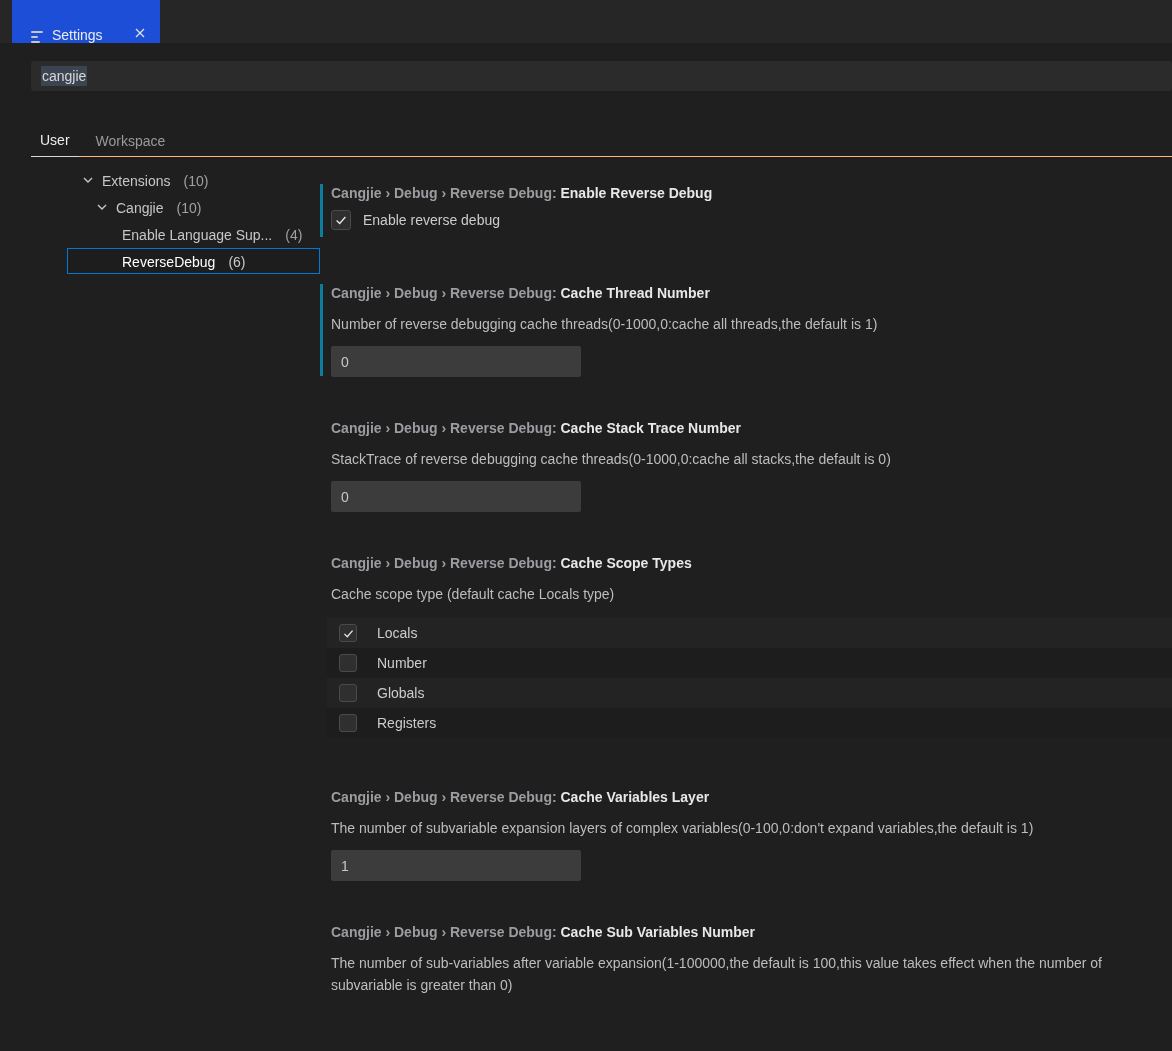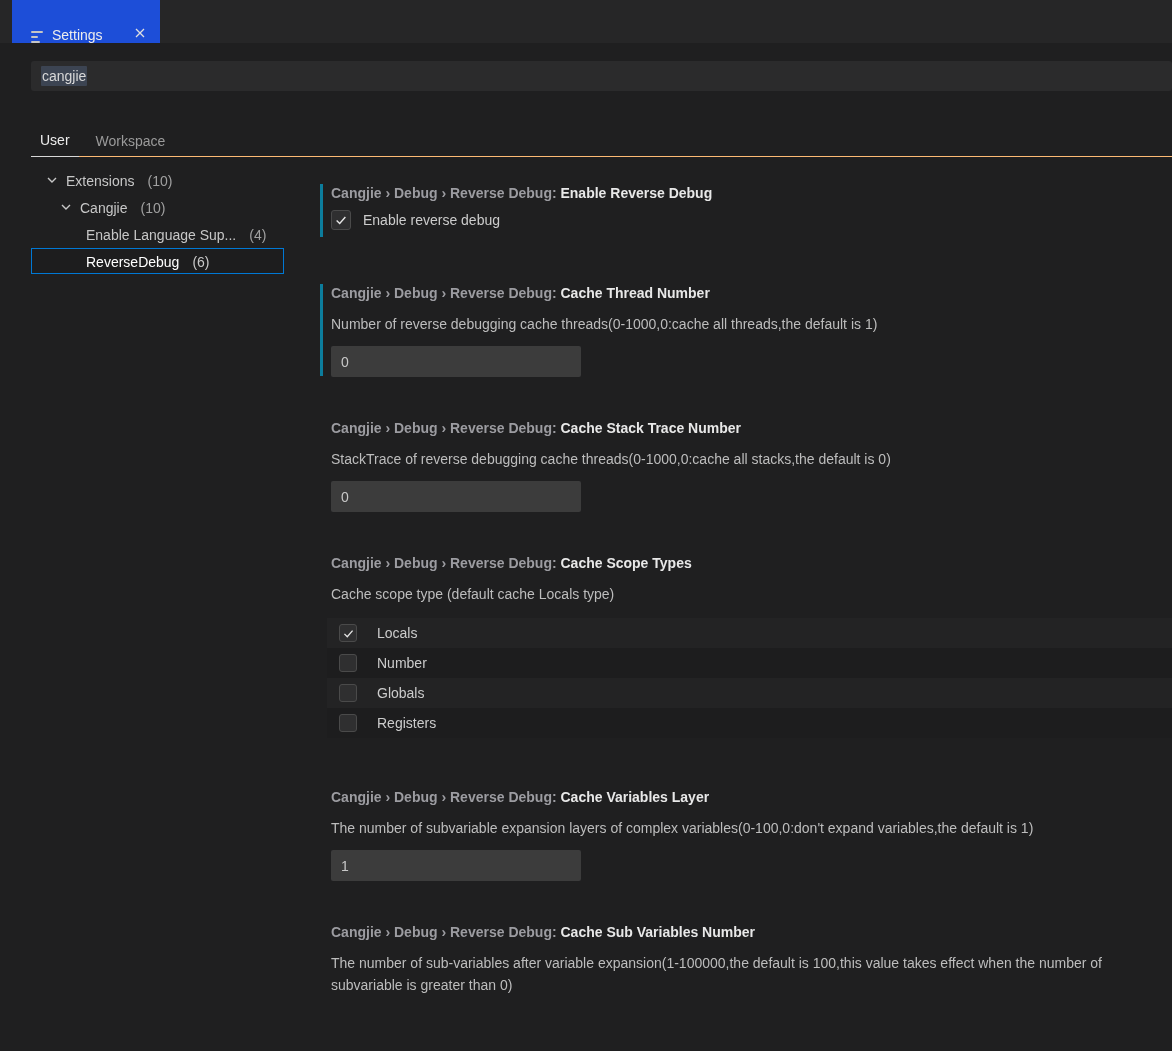--- a/index.html
+++ b/index.html
@@ -29,21 +29,21 @@
   }
   .search-box .sel { background:#3c4452; padding:2px 1px; border-radius:1px; }
   
   .scope-row { position:absolute; left:31px; top:114px; width:1141px; height:33px; border-bottom:1px solid #fdba74; display:flex;margin-top:10px; }
   .scope-tab {
     height:33px; padding:0 9px; display:flex; align-items:center;
     font-size:14px; color:#9a9a9a; cursor:pointer; margin-right:8px;
   }
   .scope-tab.active { color:#ececec; border-bottom:1px solid #d7d7d7; }
   
-  .toc { position:absolute; left:0; top:167px; width:300px; }
+  .toc { position:absolute; left:0; top:167px; width:300px;padding-left:36px; }
   .toc-row { position:relative; height:27px; display:flex; align-items:center; font-size:14px; color:#c7c7c7; cursor:pointer; }
   .toc-row .chev { position:absolute; width:16px; height:16px; top:5px; }
   .toc-row .lbl { white-space:nowrap; }
   .toc-row .cnt { color:#a0a0a0; margin-left:13px; }
   .toc-row.l1 .chev { left:44px; } .toc-row.l1 .lbl { margin-left:66px; }
   .toc-row.l2 .chev { left:58px; } .toc-row.l2 .lbl { margin-left:80px; }
   .toc-row.l3 .lbl { margin-left:86px; }
   .toc-row.selected { }
   .toc-row.selected .selbox {
     position:absolute; left:31px; top:0; width:253px; height:26px;

